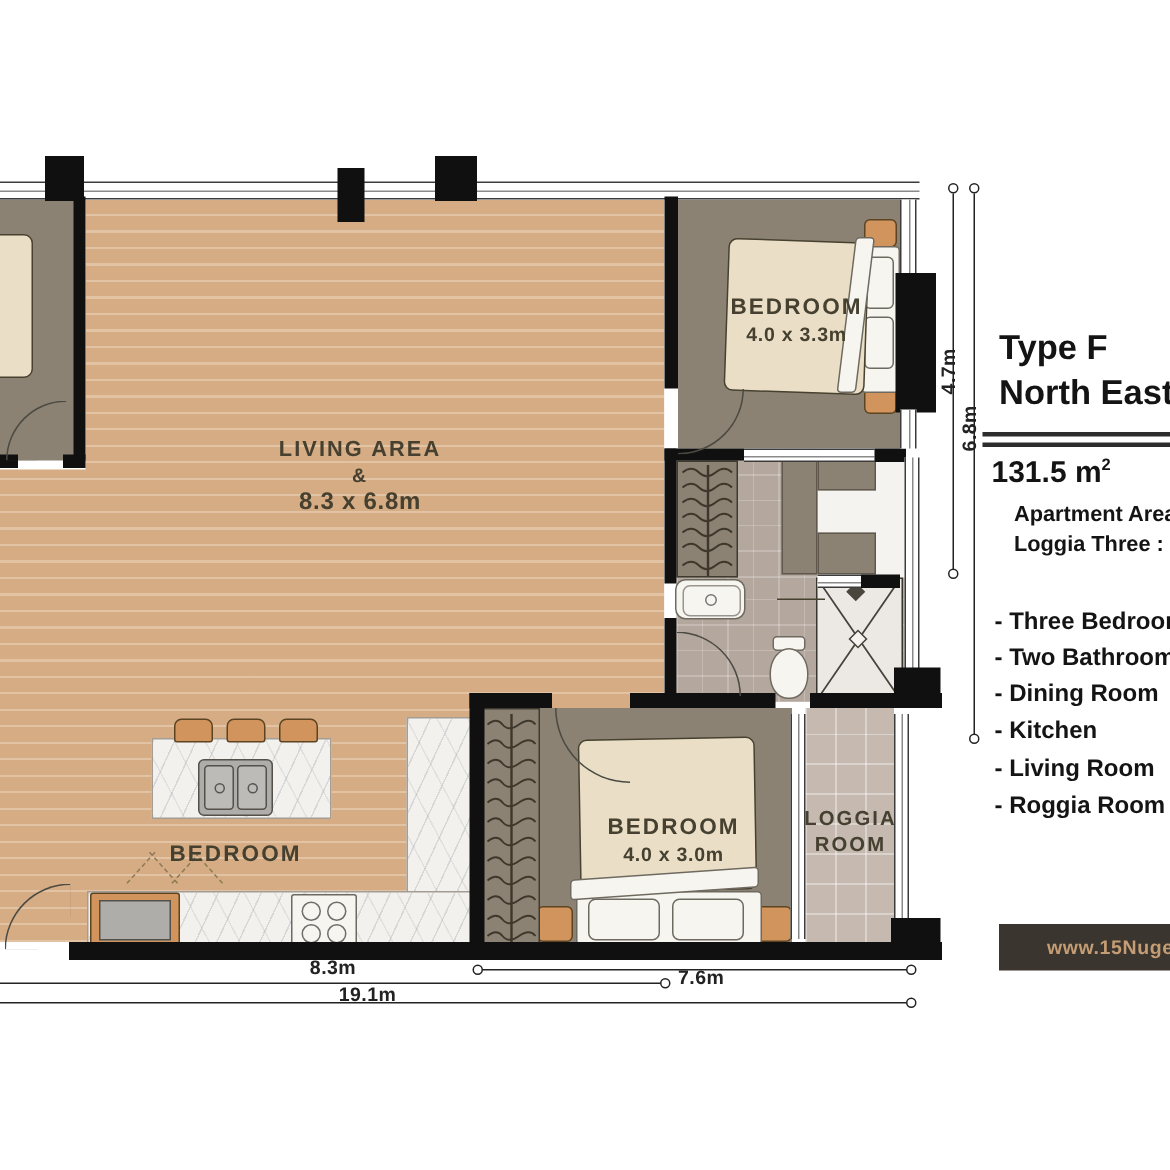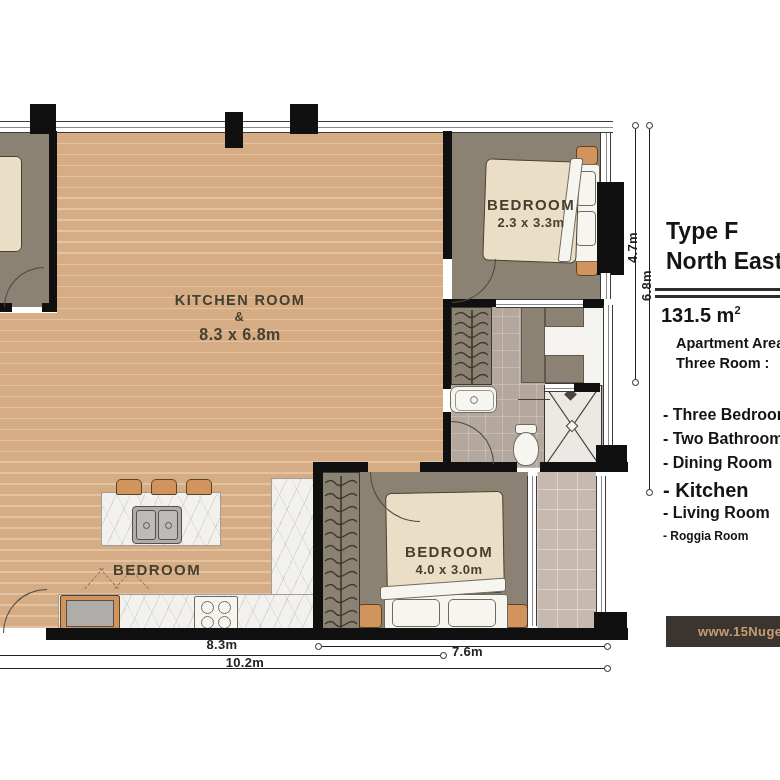--- a/index.html
+++ b/index.html
@@ -207,74 +207,78 @@
 
   <div>
     <div class="arc" style="left:4px;top:267px;width:40px;height:40px;border-top:1.3px solid #4a4a42;border-left:1.3px solid #4a4a42;border-top-left-radius:100%;"></div>
     <div class="arc" style="left:452px;top:259px;width:44px;height:44px;border-bottom:1.3px solid #4a4a42;border-right:1.3px solid #4a4a42;border-bottom-right-radius:100%;"></div>
     <div class="arc" style="left:451px;top:421px;width:43px;height:43px;border-top:1.3px solid #4a4a42;border-right:1.3px solid #4a4a42;border-top-right-radius:100%;"></div>
     <div class="arc" style="left:370px;top:472px;width:50px;height:50px;border-left:1.3px solid #4a4a42;border-bottom:1.3px solid #4a4a42;border-bottom-left-radius:100%;"></div>
     <div class="arc" style="left:3px;top:589px;width:44px;height:44px;border-top:1.3px solid #4a4a42;border-left:1.3px solid #4a4a42;border-top-left-radius:100%;"></div>
   </div>
 
   <div class="lbl" style="left:155px;top:291px;width:170px;font-size:14.5px;">
-    <div>KITCHEN ROOM</div>
+    <div>LIVING AREA</div>
     <div style="font-size:13px;">&amp;</div>
     <div class="dims" style="font-size:16px;letter-spacing:.5px;">8.3 x 6.8m</div>
   </div>
   <div class="lbl" style="left:471px;top:196px;width:120px;font-size:15px;">
     <div>BEDROOM</div>
-    <div class="dims" style="font-size:13px;letter-spacing:.5px;">2.3 x 3.3m</div>
+    <div class="dims" style="font-size:13px;letter-spacing:.5px;">4.0 x 3.3m</div>
   </div>
   <div class="lbl" style="left:389px;top:543px;width:120px;font-size:15px;">
     <div>BEDROOM</div>
     <div class="dims" style="font-size:13px;letter-spacing:.5px;">4.0 x 3.0m</div>
   </div>
   <div class="abs" style="left:518px;top:399px;width:32px;border-top:1.2px solid #45402f;"></div>
+  <div class="lbl" style="left:517px;top:538px;width:100px;font-size:13.5px;">
+    <div>LOGGIA</div>
+    <div>ROOM</div>
+  </div>
   <div class="lbl" style="left:97px;top:561px;width:120px;font-size:15px;">
     <div>BEDROOM</div>
   </div>
 
   <div>
     <div class="hline" style="left:318px;top:646px;width:290px;"></div>
     <span class="ring" style="left:315px;top:643px;"></span>
     <span class="ring" style="left:604px;top:643px;"></span>
     <div class="hline" style="left:0;top:655px;width:443px;"></div>
     <span class="ring" style="left:440px;top:652px;"></span>
     <div class="hline" style="left:0;top:668px;width:608px;"></div>
     <span class="ring" style="left:604px;top:665px;"></span>
     <div class="dimlbl" style="left:190px;top:637px;width:64px;">8.3m</div>
     <div class="dimlbl" style="left:452px;top:644px;width:50px;text-align:left;">7.6m</div>
-    <div class="dimlbl" style="left:210px;top:655px;width:70px;">10.2m</div>
+    <div class="dimlbl" style="left:210px;top:655px;width:70px;">19.1m</div>
 
     <div class="vline" style="left:635px;top:129px;height:252px;"></div>
     <span class="ring" style="left:632px;top:122px;"></span>
     <span class="ring" style="left:632px;top:379px;"></span>
     <div class="vline" style="left:649px;top:129px;height:362px;"></div>
     <span class="ring" style="left:646px;top:122px;"></span>
     <span class="ring" style="left:646px;top:489px;"></span>
     <div class="dimlbl" style="left:608px;top:240px;width:48px;transform:rotate(-90deg);">4.7m</div>
     <div class="dimlbl" style="left:622px;top:278px;width:48px;transform:rotate(-90deg);">6.8m</div>
   </div>
 
   <div>
     <div class="ptext" style="left:666px;top:218px;font-size:23px;">Type F</div>
     <div class="ptext" style="left:666px;top:248px;font-size:23px;">North East</div>
     <div class="rule" style="left:655px;top:288px;width:130px;"></div>
     <div class="ptext" style="left:661px;top:304px;font-size:20px;">
       <span>131.5 m</span><sup style="font-size:11px;">2</sup>
     </div>
     <div class="ptext" style="left:676px;top:335px;font-size:14.5px;">Apartment Area :</div>
-    <div class="ptext" style="left:676px;top:355px;font-size:14.5px;">Three Room :</div>
+    <div class="ptext" style="left:676px;top:355px;font-size:14.5px;">Loggia Three :</div>
     <div>
       <div class="ptext" style="left:663px;top:406px;font-size:16px;">- Three Bedroom</div>
       <div class="ptext" style="left:663px;top:430px;font-size:16px;">- Two Bathroom</div>
       <div class="ptext" style="left:663px;top:454px;font-size:16px;">- Dining Room</div>
-      <div class="ptext" style="left:663px;top:479px;font-size:20px;">- Kitchen</div>
+      <div class="ptext" style="left:663px;top:479px;font-size:16px;">- Kitchen</div>
       <div class="ptext" style="left:663px;top:504px;font-size:16px;">- Living Room</div>
-      <div class="ptext" style="left:663px;top:529px;font-size:12px;">- Roggia Room</div>
+      <div class="ptext" style="left:663px;top:529px;font-size:16px;">- Roggia Room</div>
     </div>
     <div class="webbar" style="left:666px;top:616px;width:130px;height:31px;">
       <span>www.15Nugen</span>
     </div>
   </div>
 
 </div>
 
 </body></html>

